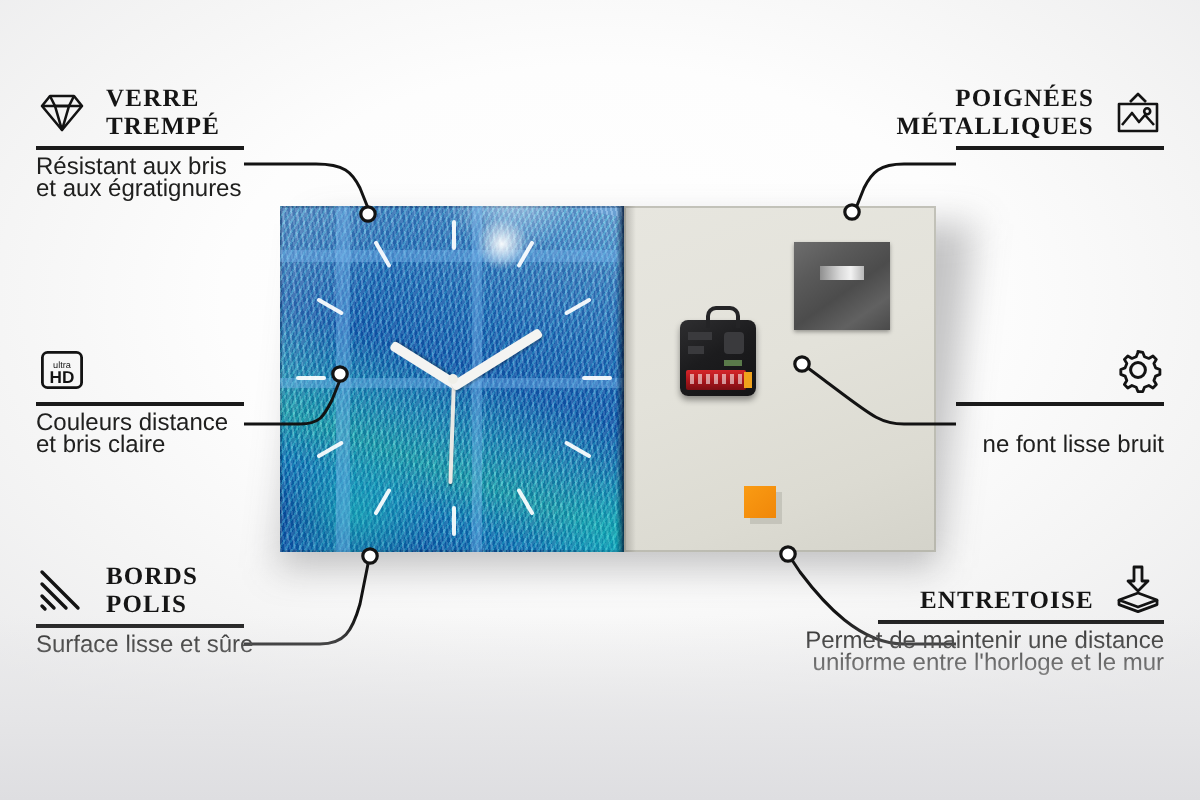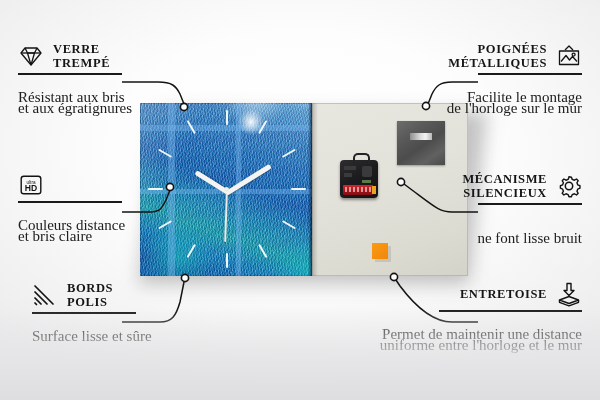--- a/index.html
+++ b/index.html
@@ -131,30 +131,30 @@
   .hand-h{left:50%;top:50%;width:40px;height:5px;transform-origin:2px 2.5px;transform:rotate(-148deg);}
   .hand-m{left:50%;top:50%;width:52px;height:5px;transform-origin:2px 2.5px;transform:rotate(-32deg);}
   .hand-s{left:50%;top:50%;width:1.5px;height:52px;transform-origin:.75px 0;transform:rotate(2deg);background:#e9e9e6;}
   .cap{position:absolute;left:50%;top:50%;width:5px;height:5px;margin:-2.5px 0 0 -2.5px;border-radius:50%;background:#efefe9;}
 
   
   .callout{position:absolute;width:210px;}
   .callout.left{text-align:left;}
   .callout.right{text-align:right;}
   .co-head{display:flex;align-items:center;gap:9px;}
-  .callout.right .co-head{justify-content:flex-end;}
+  .callout.right .co-head{justify-content:flex-end;align-items:flex-end;}
   .co-title{
     font-family:"Liberation Serif",serif;
     font-weight:bold;font-size:12.5px;line-height:14px;
     letter-spacing:.6px;color:#151515;text-transform:uppercase;
   }
   .rule{height:1.6px;background:#1a1a1a;margin-top:3px;}
   .co-sub{
-    font-family:Liberation Serif, serif;
-    font-size:15px;line-height:11.4px;color:#20201f;margin-top:17px;
+    font-family:Liberation Sans, sans-serif;
+    font-size:12px;line-height:11.4px;color:#20201f;margin-top:3px;
   }
   .ico{width:26px;height:26px;flex:0 0 26px;display:block;}
   .ico svg{display:block;width:26px;height:26px;}
 
   
   #wires{position:absolute;left:0;top:0;width:600px;height:400px;pointer-events:none;}
 </style>
 </head>
 <body>
 
@@ -264,21 +264,21 @@
           <text x="13" y="19.4" font-family="Liberation Sans, sans-serif" font-size="8.6" font-weight="bold" text-anchor="middle" fill="#131313">HD</text>
         </svg>
       </span>
     </div>
     <div class="rule" style="width:104px"></div>
     <div class="co-sub">
       <span>Couleurs distance</span><br><span>et bris claire</span>
     </div>
   </div>
 
-  <div class="callout left" style="left:32px;top:281px;">
+  <div class="callout left" style="left:18px;top:281px;">
     <div class="co-head">
       <span class="ico">
         <svg viewBox="0 0 26 26">
             <g stroke="#131313" stroke-width="1.7" stroke-linecap="round">
           <line x1="3" y1="4" x2="21" y2="22"></line>
               <line x1="3" y1="10" x2="15" y2="22"></line>
               <line x1="3" y1="16" x2="9" y2="22"></line>
               <line x1="3" y1="21" x2="4.5" y2="22.5"></line>
             </g>
           </svg>
@@ -303,30 +303,24 @@
             <g fill="none" stroke="#131313" stroke-width="1.3" stroke-linejoin="round">
           <path d="M9 7 L13 3 L17 7"></path>
           <rect x="3.5" y="8" width="19" height="13.5"></rect>
           <path d="M5 18.5 L10 12.5 L13.5 17 L16.5 13.5 L21 18.5"></path>
           <circle cx="17.6" cy="11.6" r="1.5"></circle>
             </g>
           </svg>
       </span>
     </div>
     <div class="rule" style="width:104px;margin-left:106px"></div>
-    <div class="co-sub">
-      <span>Facilite le montage</span><br><span>de l'horloge sur le mur</span>
-    </div>
   </div>
 
   <div class="callout right" style="left:372px;top:172px;">
     <div class="co-head">
-      <span class="co-title">
-        <span>MÉCANISME</span><br><span>SILENCIEUX</span>
-      </span>
       <span class="ico">
         <svg viewBox="0 0 26 26">
             <g fill="none" stroke="#131313" stroke-width="1.5" stroke-linejoin="round">
           <path d="M13 3.2 l2.6 .5 .9 2.3 2.3 .9 2.2-1.3 1.8 1.8 -1.3 2.2 .9 2.3 2.3 .9 0 2.6 -2.3 .9 -.9 2.3 1.3 2.2 -1.8 1.8 -2.2-1.3 -2.3 .9 -.9 2.3 -2.6 0 -.9-2.3 -2.3-.9 -2.2 1.3 -1.8-1.8 1.3-2.2 -.9-2.3 -2.3-.9 0-2.6 2.3-.9 .9-2.3 -1.3-2.2 1.8-1.8 2.2 1.3 2.3-.9 .9-2.3 Z" transform="translate(-.2 -.2) scale(.94) translate(1 1)"></path>
           <circle cx="13" cy="13" r="3.7"></circle>
             </g>
           </svg>
       </span>
     </div>
     <div class="rule" style="width:104px;margin-left:106px"></div>

